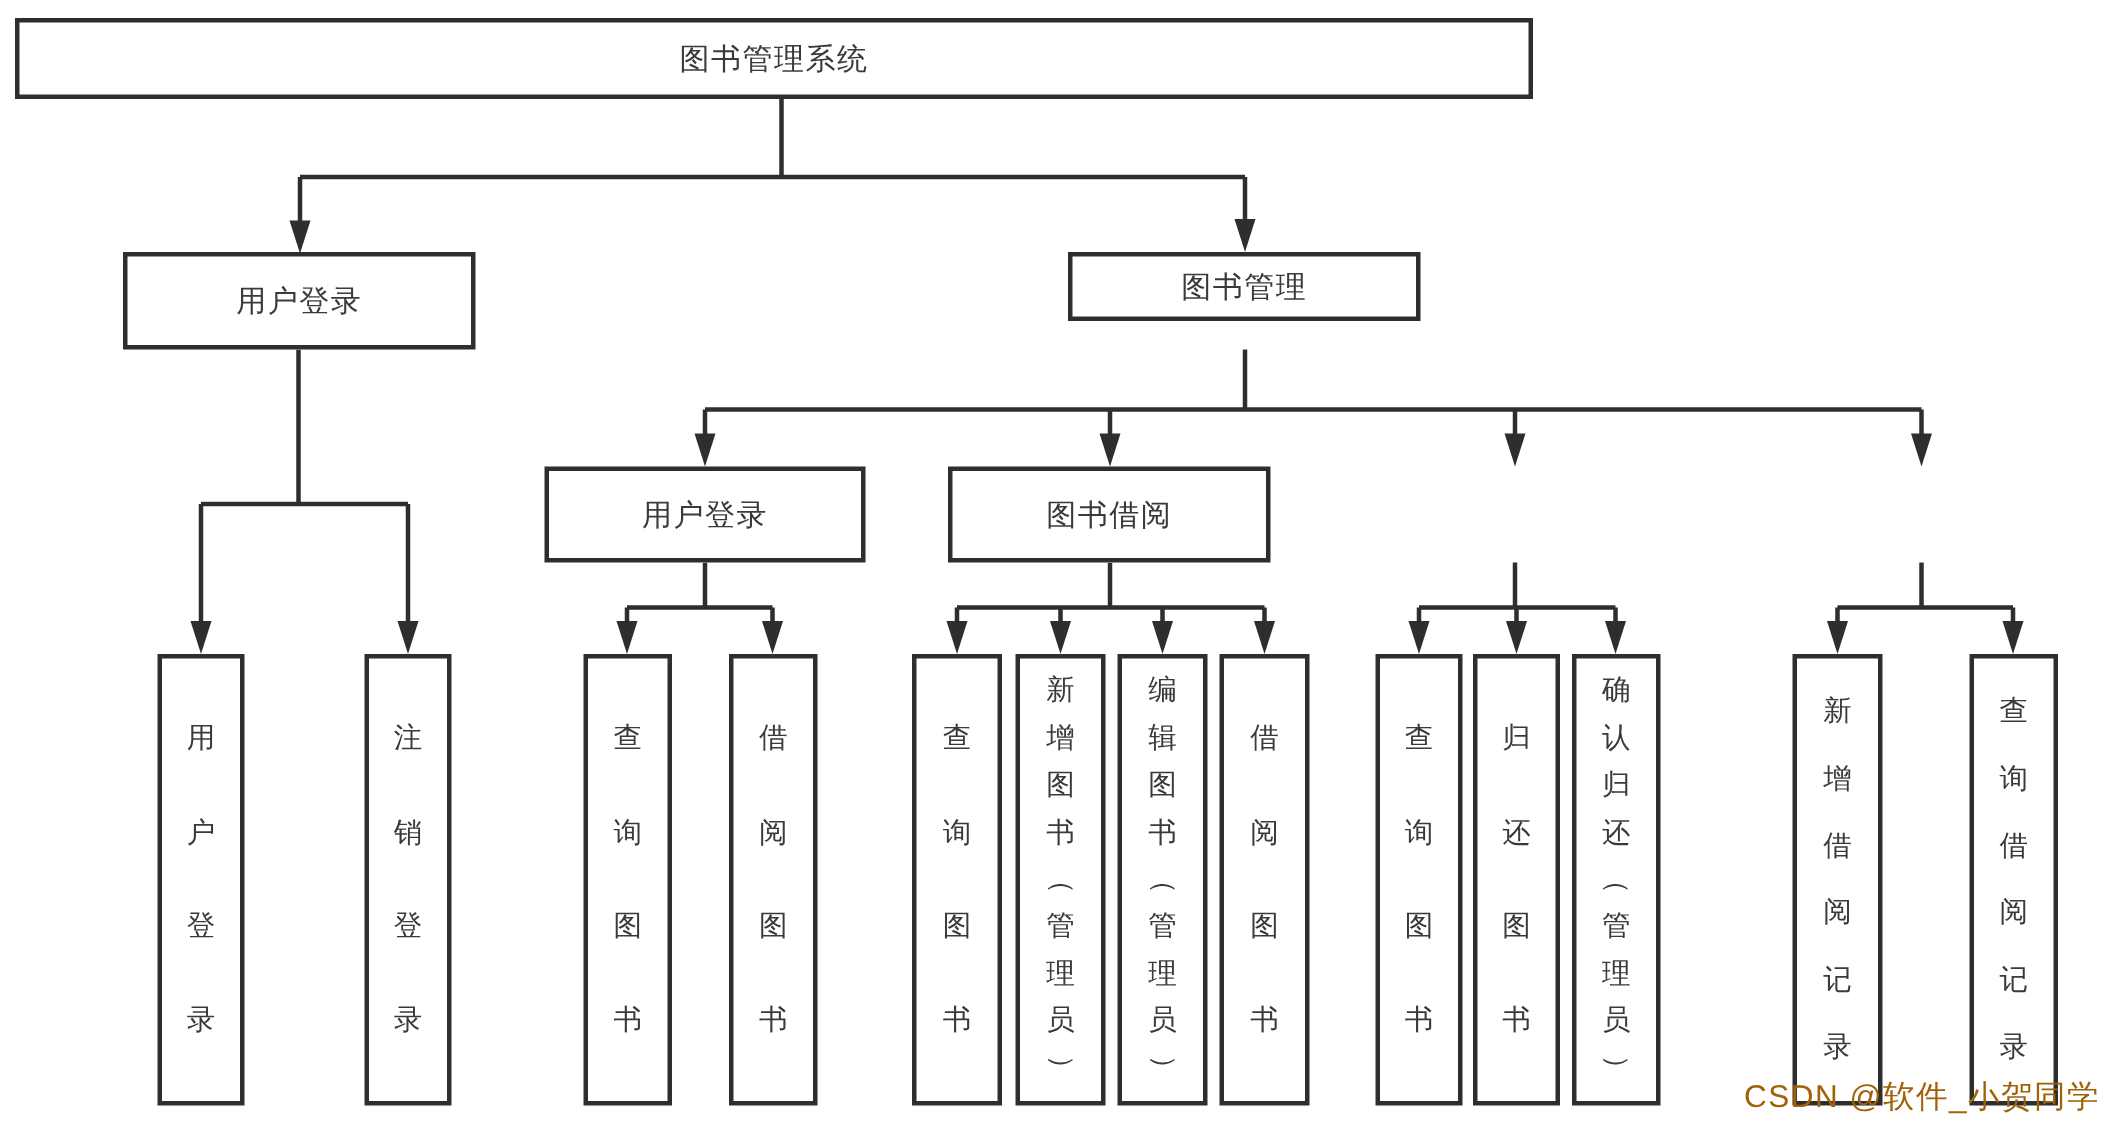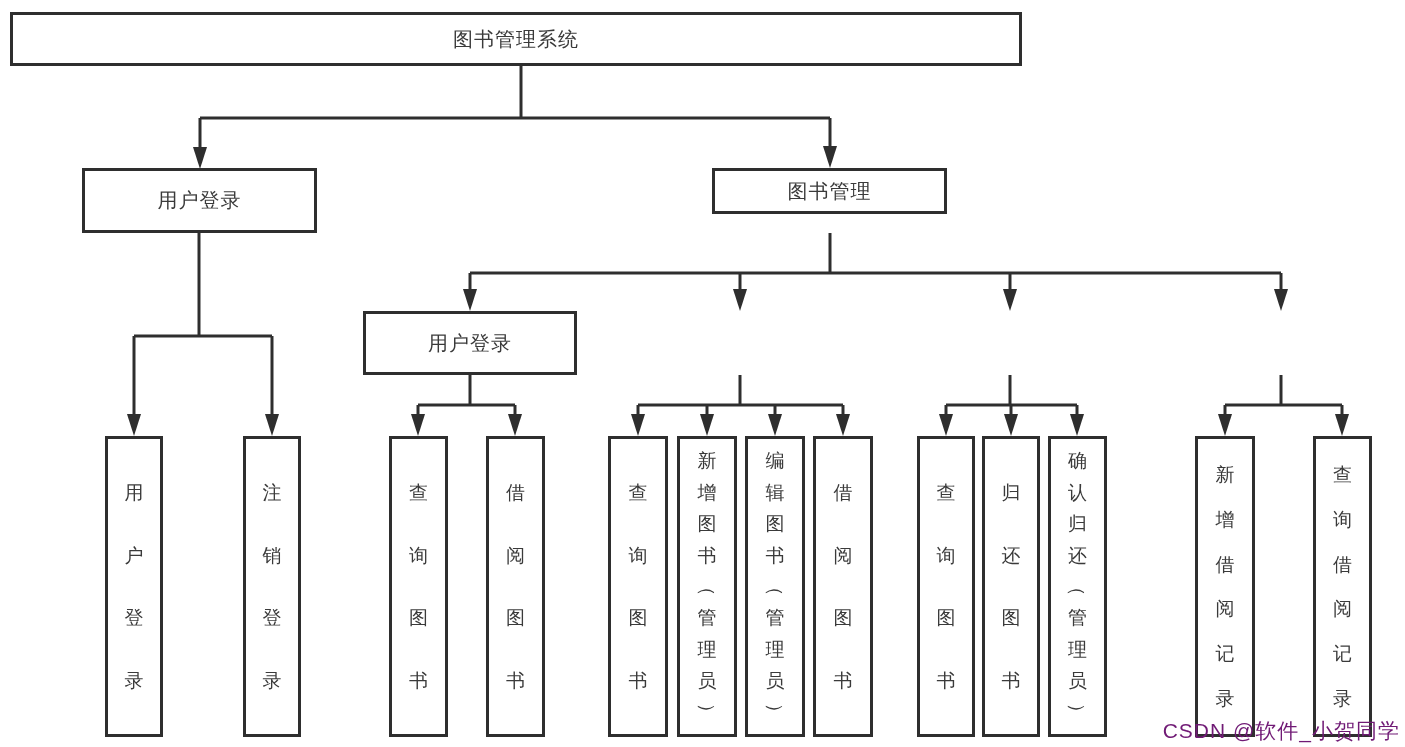--- a/index.html
+++ b/index.html
@@ -60,21 +60,21 @@
     line-height: 1;
   }
   .vlabel span.rot {
     transform: rotate(90deg);
   }
   #watermark {
     position: absolute;
     right: 5px;
     bottom: 2px;
     font-size: 21px;
-    color: #701a75;
+    color: #a16207;
     letter-spacing: 1px;
     white-space: nowrap;
     z-index: 10;
   }
 </style>
 </head>
 <body>
 
 <div id="canvas">
 
@@ -147,20 +147,23 @@
   <div class="box hnode" style="left:82px;top:168px;width:235px;height:65px">
     <span class="hlabel">用户登录</span>
   </div>
   <div class="box hnode" style="left:712px;top:168px;width:235px;height:46px">
     <span class="hlabel">图书管理</span>
   </div>
 
   <div class="box hnode" style="left:363px;top:311px;width:214px;height:64px">
     <span class="hlabel">用户登录</span>
   </div>
+  <div class="box hnode" style="left:632px;top:311px;width:215px;height:64px">
+    <span class="hlabel">图书借阅</span>
+  </div>
 
   <div class="box vnode" style="left:105px;top:436px;width:58px;height:301px">
     <span class="vlabel">
         <span>用</span>
         <span>户</span>
         <span>登</span>
         <span>录</span>
       </span>
   </div>
   <div class="box vnode" style="left:243px;top:436px;width:58px;height:301px">

